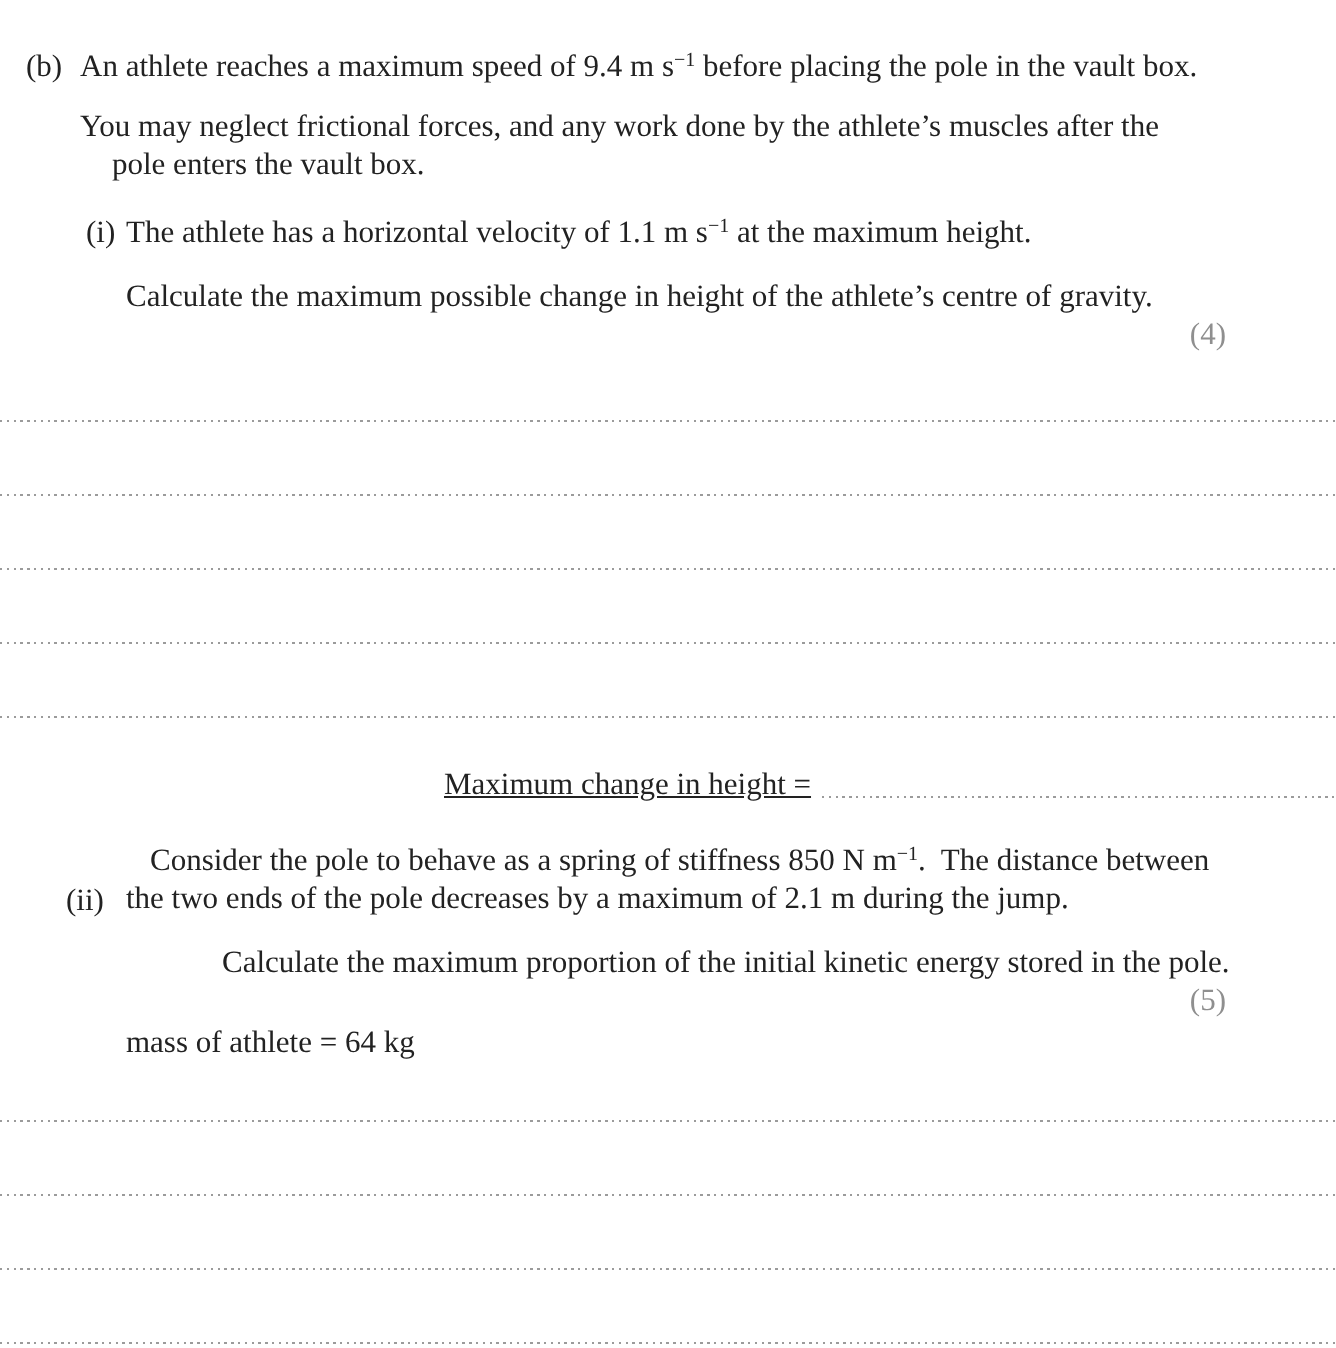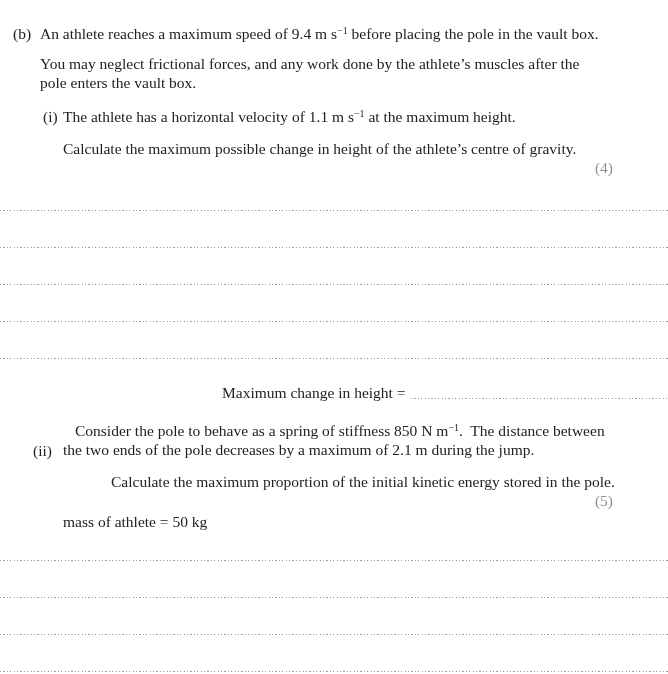--- a/index.html
+++ b/index.html
@@ -38,20 +38,21 @@
       var(--ruling-color,#9b9b9b) 1.2px,
       transparent 1.2px,
       transparent 3.4px);
   }
   .answer-row{
     position:absolute;
     display:flex;
     align-items:flex-start;
     line-height:19px;
     white-space:nowrap;
+    text-decoration:underline;
   }
   .dotfill{
     flex:1;
     height:1.4px;
     align-self:flex-end;
     margin:0 0 3px 5px;
     background:repeating-linear-gradient(to right,
       var(--ruling-color,#9b9b9b) 0,
       var(--ruling-color,#9b9b9b) 1.2px,
       transparent 1.2px,
@@ -60,21 +61,21 @@
 </style>
 </head>
 <body>
 
 <div class="page">
 
   <div class="line" style="left:13px;top:24px;">(b)</div>
   <div class="line" style="left:40px;top:24px;"><span>An athlete reaches a maximum speed of 9.4 m s</span><sup class="exp">−1</sup><span> before placing the pole in the vault box.</span></div>
 
   <div class="line" style="left:40px;top:54px;">You may neglect frictional forces, and any work done by the athlete’s muscles after the</div>
-  <div class="line" style="left:40px;top:73px;">pole enters the vault box.</div>
+  <div class="line" style="left:56px;top:73px;">pole enters the vault box.</div>
 
   <div class="line" style="left:43px;top:107px;">(i)</div>
   <div class="line" style="left:63px;top:107px;"><span>The athlete has a horizontal velocity of 1.1 m s</span><sup class="exp">−1</sup><span> at the maximum height.</span></div>
   <div class="line" style="left:63px;top:139px;">Calculate the maximum possible change in height of the athlete’s centre of gravity.</div>
   <div class="line marks" style="right:55px;top:158px;">(4)</div>
 
   <div class="rule" style="top:210px;"></div>
   <div class="rule" style="top:247px;"></div>
   <div class="rule" style="top:284px;"></div>
   <div class="rule" style="top:321px;"></div>
@@ -83,20 +84,20 @@
   <div class="answer-row" style="left:222px;right:0;top:383px;">
     <span>Maximum change in height =</span>
     <span class="dotfill"></span>
   </div>
 
   <div class="line" style="left:33px;top:441px;">(ii)</div>
   <div class="line" style="left:63px;top:421px;margin-left:12px;"><span>Consider the pole to behave as a spring of stiffness 850 N m</span><sup class="exp">−1</sup><span>.&nbsp; The distance between</span></div>
   <div class="line" style="left:63px;top:440px;">the two ends of the pole decreases by a maximum of 2.1 m during the jump.</div>
   <div class="line" style="left:63px;top:472px;margin-left:48px;">Calculate the maximum proportion of the initial kinetic energy stored in the pole.</div>
   <div class="line marks" style="right:55px;top:491px;">(5)</div>
-  <div class="line" style="left:63px;top:512px;">mass of athlete = 50 kg</div>
+  <div class="line" style="left:63px;top:512px;">mass of athlete = 64 kg</div>
 
   <div class="rule" style="top:560px;"></div>
   <div class="rule" style="top:597px;"></div>
   <div class="rule" style="top:634px;"></div>
   <div class="rule" style="top:671px;"></div>
 
 </div>
 
 </body></html>

